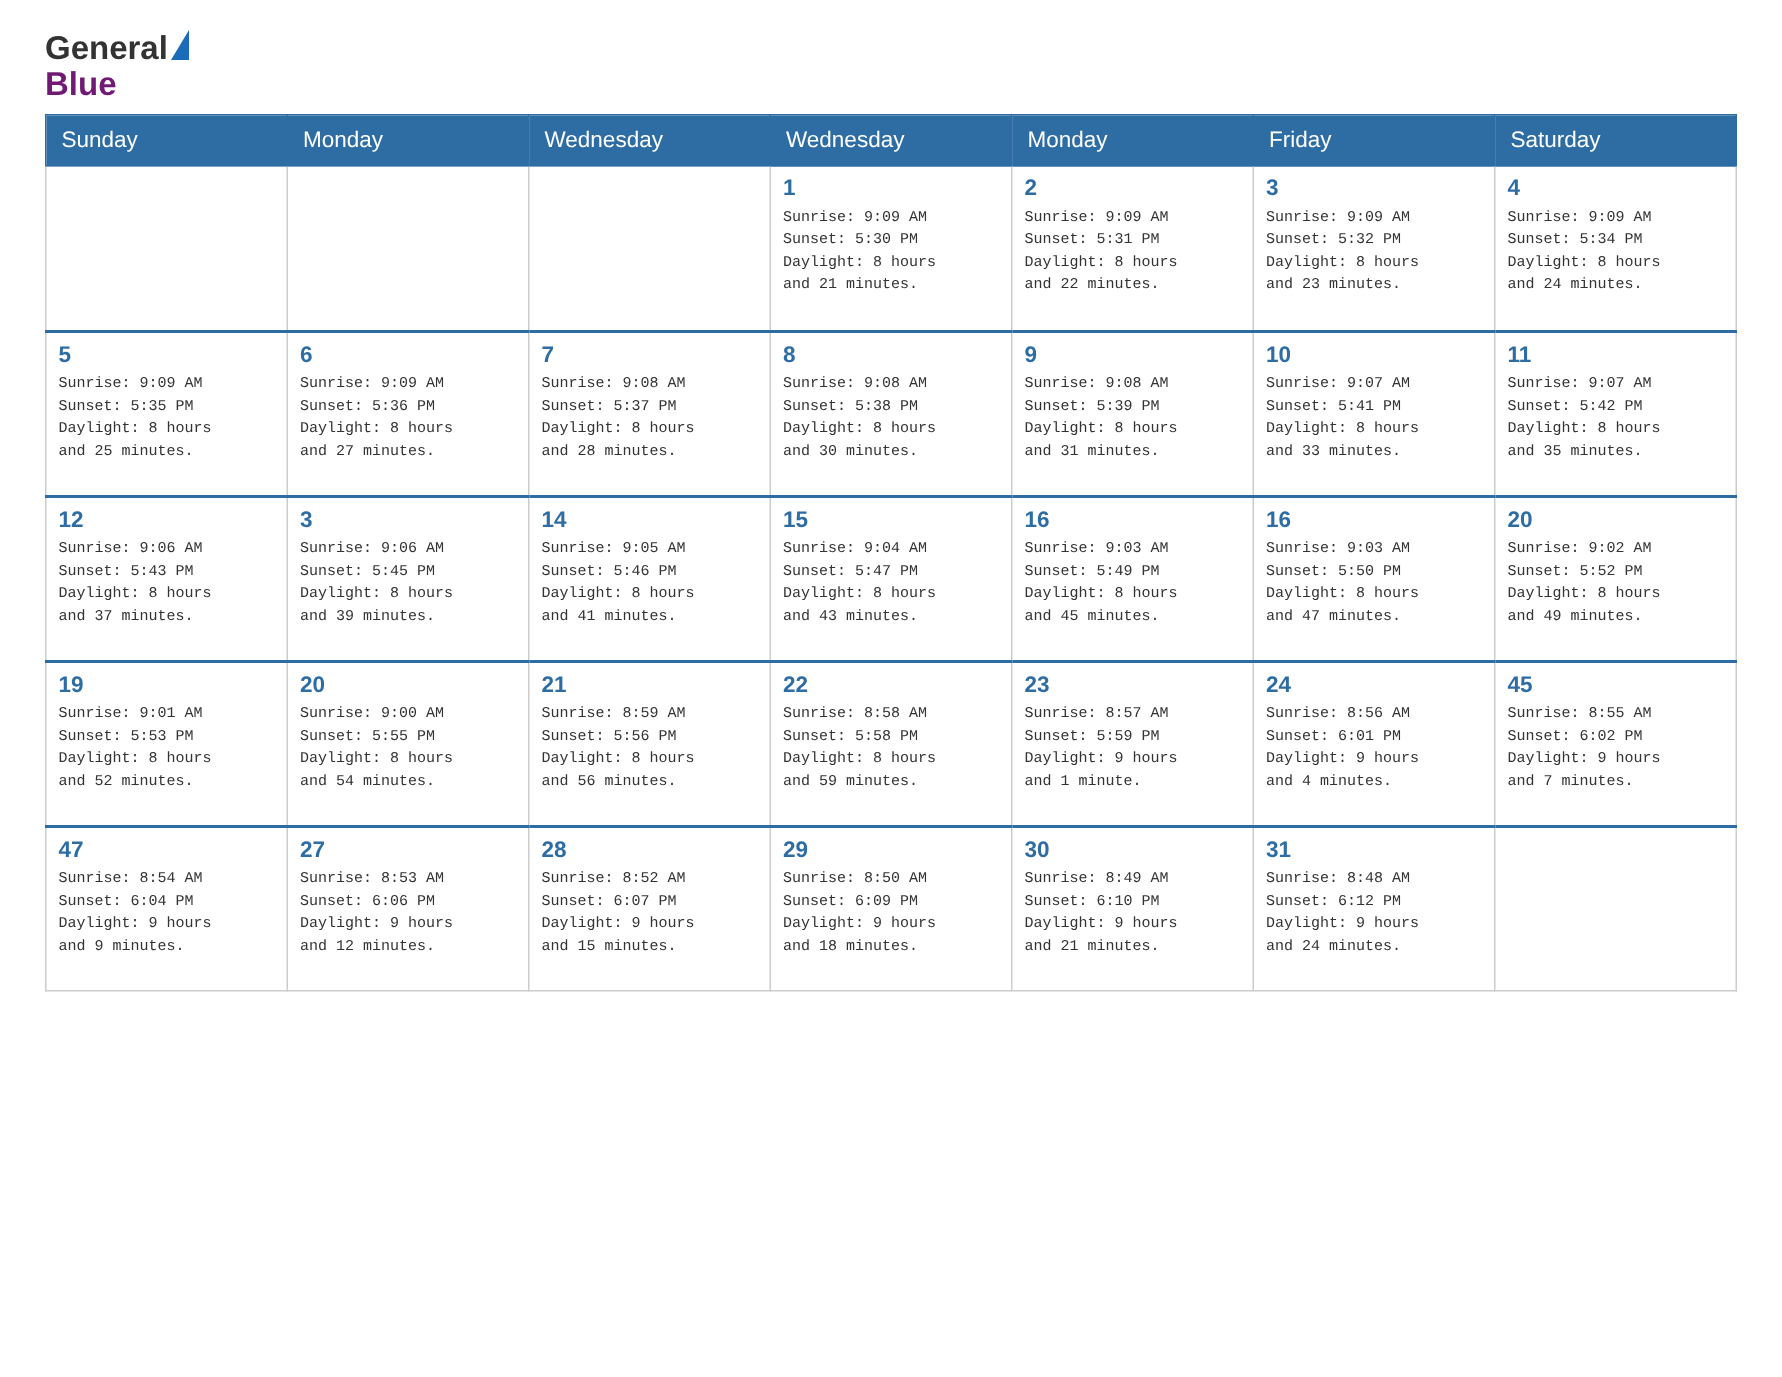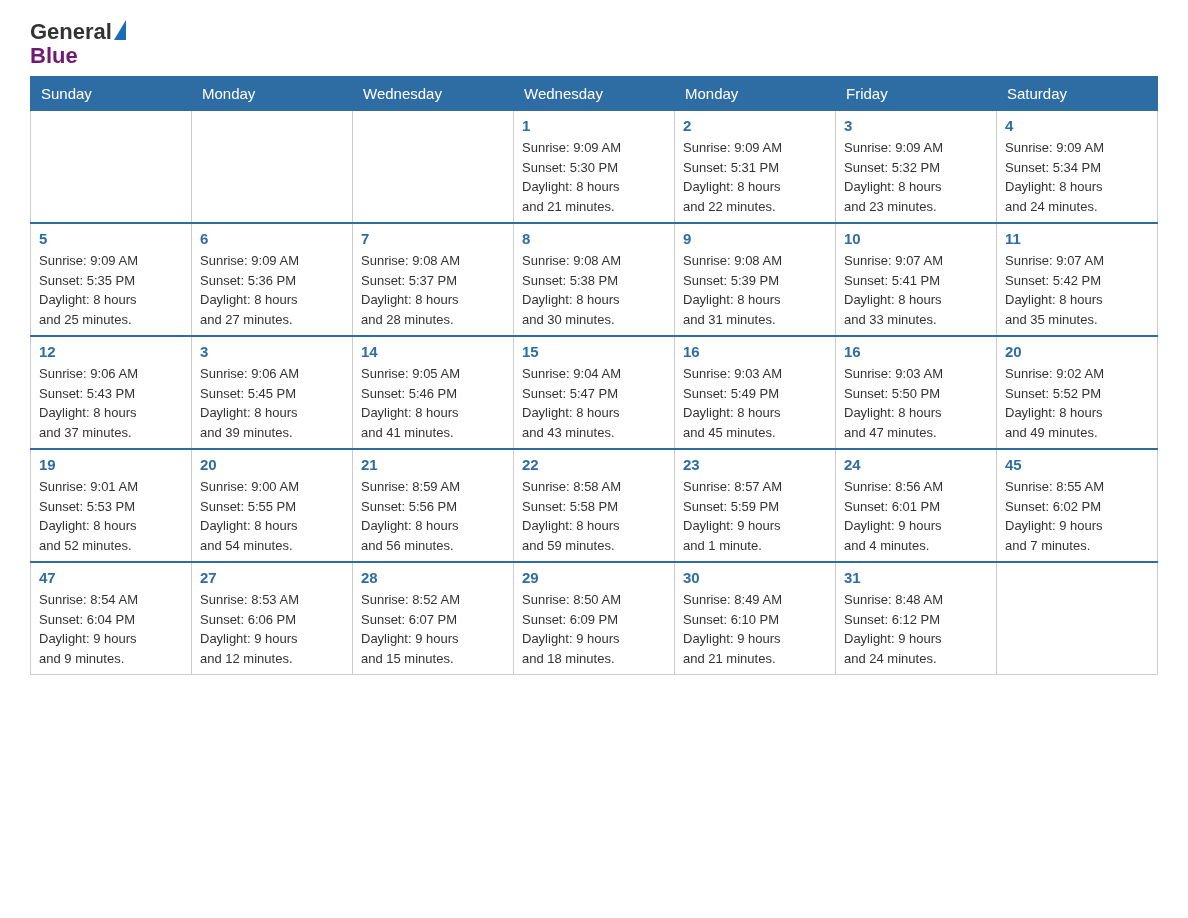--- a/index.html
+++ b/index.html
@@ -79,23 +79,24 @@
       height: 110px;
     }
     .day-number {
       font-size: 15px;
       font-weight: bold;
       color: #2e6da4;
       margin-bottom: 4px;
       display: block;
     }
     .day-info {
-      font-size: 13px;
+      font-size: 10px;
       color: #333;
       line-height: 1.5;
+      font-family: Liberation Mono, monospace;
     }
     .empty-cell {
       background: #fff;
     }
     .row-separator td {
       border-top: 2px solid #2e6da4;
     }
   </style>
 </head>
 <body>

